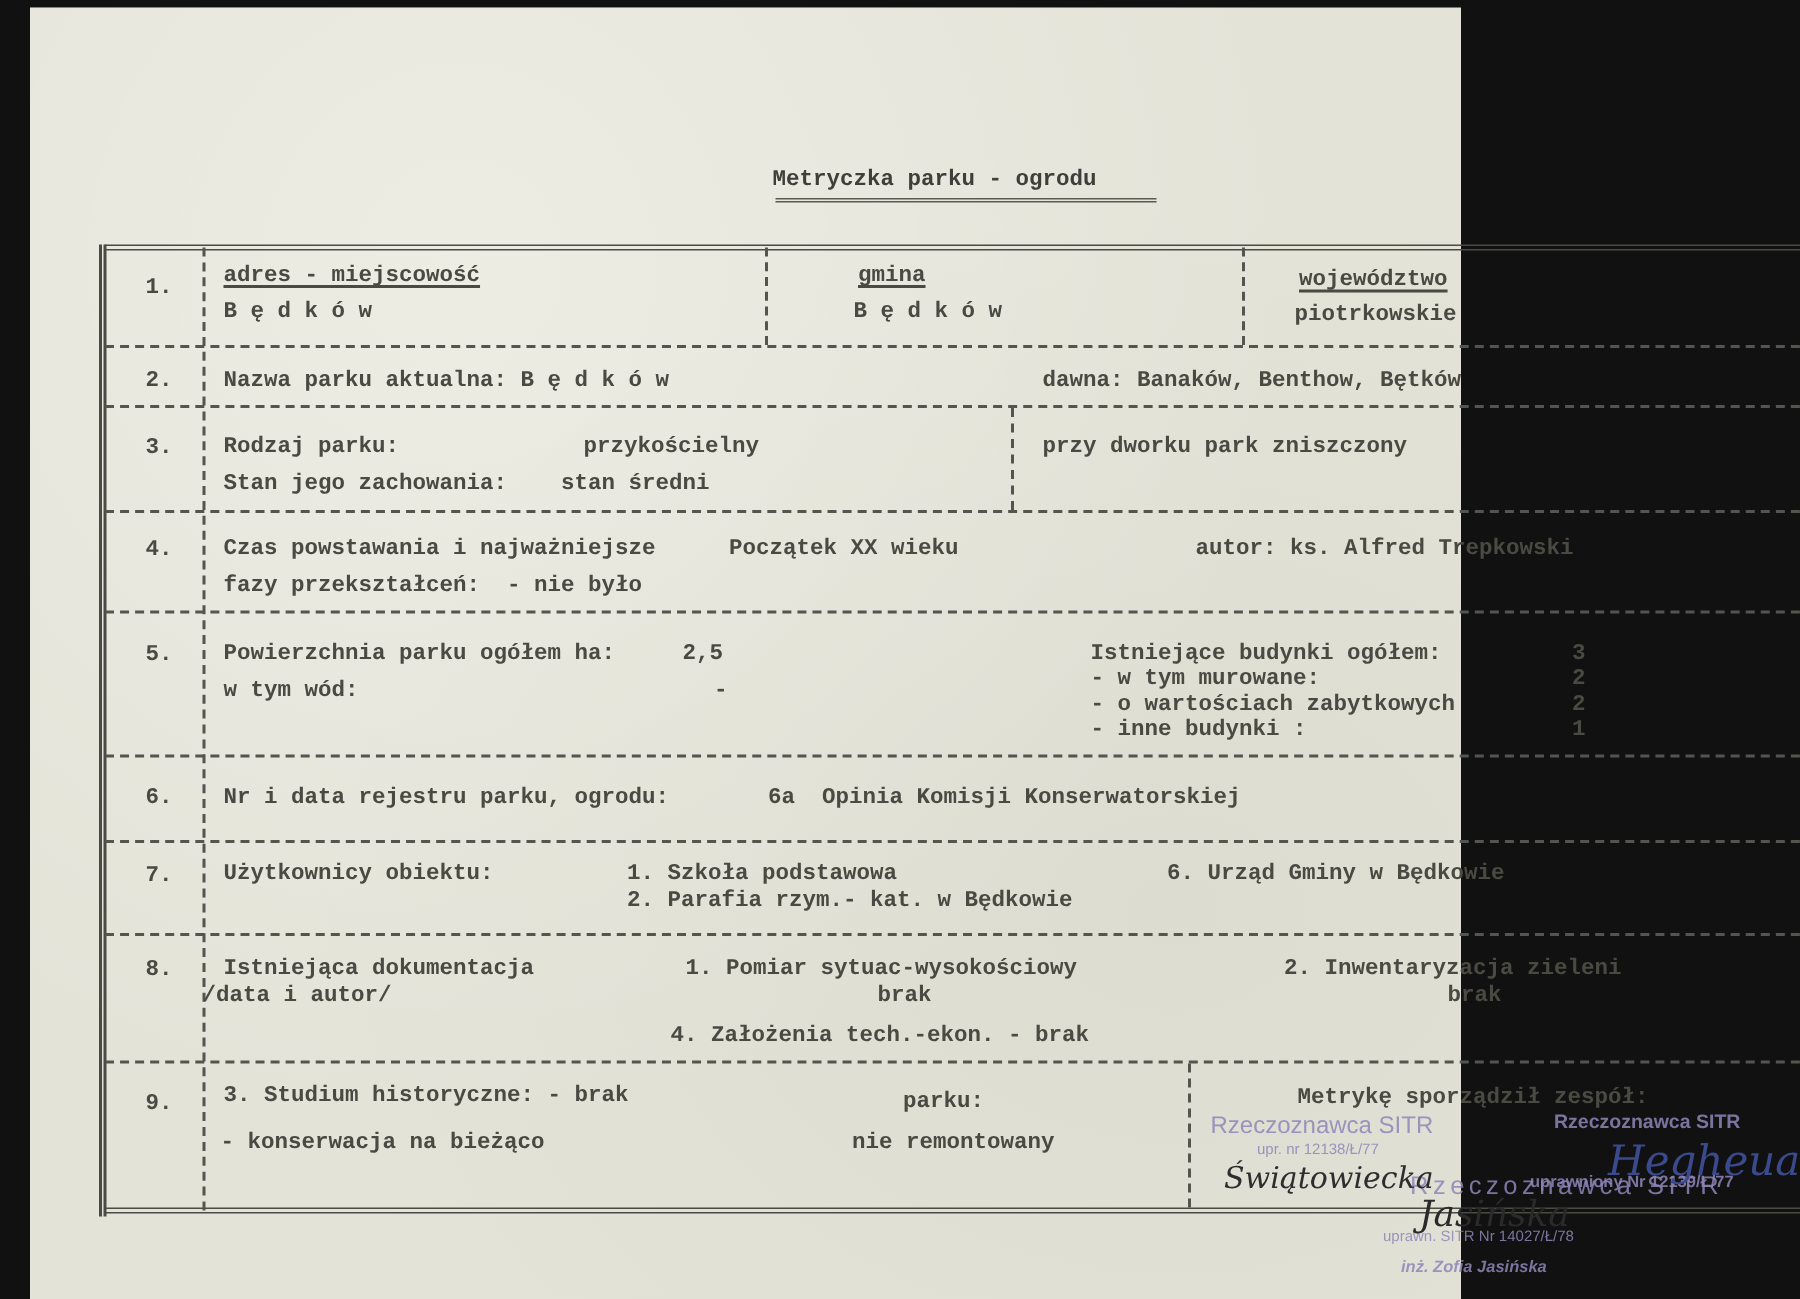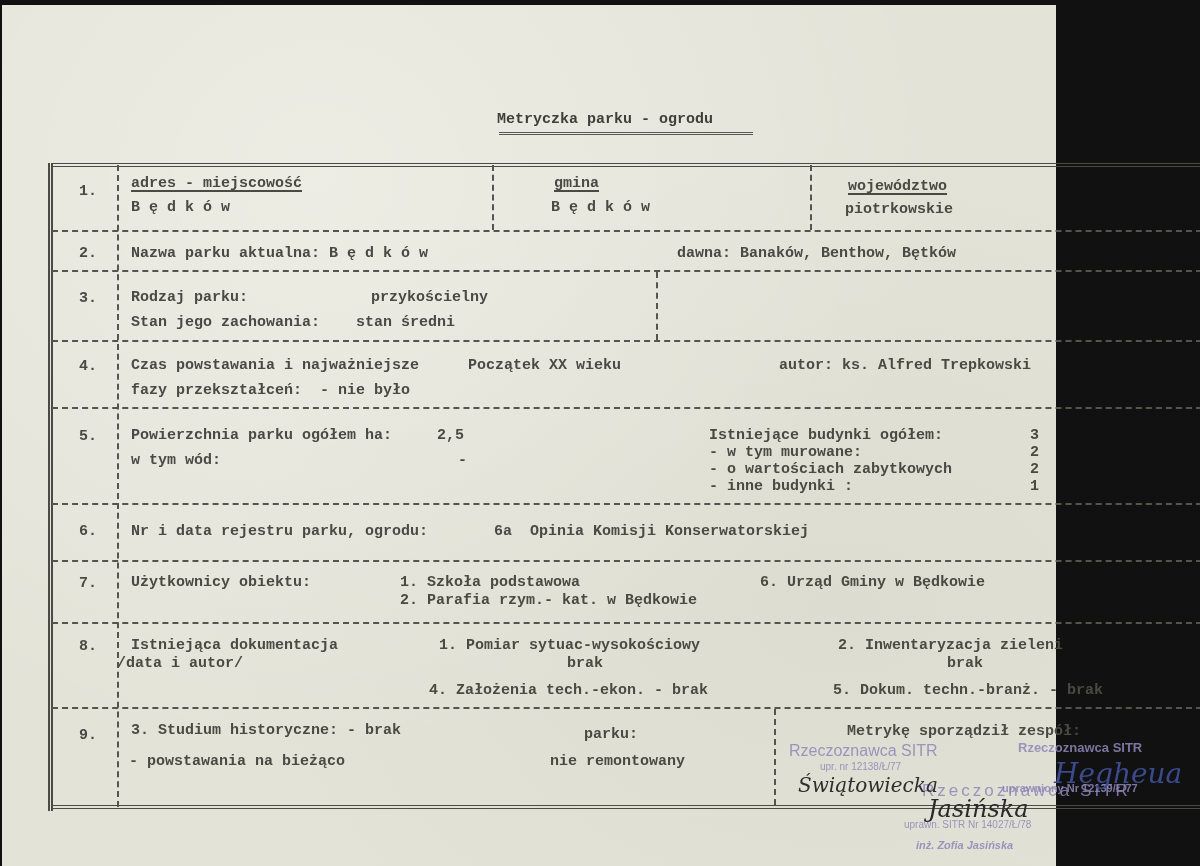--- a/index.html
+++ b/index.html
@@ -3,21 +3,21 @@
 <meta charset="utf-8">
 <style>
   html, body { margin: 0; padding: 0; }
   body {
     width: 1200px; height: 866px; overflow: hidden;
     background: #111;
     font-family: "Liberation Mono", "DejaVu Sans Mono", monospace;
     color: #3c3c36;
   }
   .paper {
-    position: absolute; left: 2px; top: 5px; width: 1054px; height: 861px;
+    position: absolute; left: 20px; top: 5px; width: 954px; height: 861px;
     background: #e4e3d8;
     background-image:
       radial-gradient(ellipse at 30% 20%, rgba(255,255,250,0.35), transparent 60%),
       radial-gradient(ellipse at 80% 70%, rgba(200,200,185,0.25), transparent 55%);
   }
   .t { position: absolute; font-size: 15px; line-height: 18px; white-space: pre; font-weight: bold; color: #4a4a43; }
   .title { left: 495px; top: 106px; font-size: 15px; color: #3f3f39; }
   .title-rule { position: absolute; left: 497px; top: 127px; width: 254px; border-top: 3px double #5a5a52; }
   .u { text-decoration: underline; text-decoration-thickness: 2px; text-underline-offset: 3px; }
   
@@ -66,20 +66,21 @@
 
   <div class="num" style="left:66px; top:240px;">2.</div>
   <div class="t" style="left:675px; top:240px;">dawna: Banaków, Benthow, Bętków</div>
   <div class="t" style="left:129px; top:240px;">Nazwa parku aktualna: B ę d k ó w</div>
 
   <div class="num" style="left:66px; top:285px;">3.</div>
   <div class="t" style="left:129px; top:284px;">Rodzaj parku:</div>
   <div class="t" style="left:369px; top:284px;">przykościelny</div>
   <div class="t" style="left:129px; top:309px;">Stan jego zachowania:</div>
   <div class="t" style="left:354px; top:309px;">stan średni</div>
+  <div class="t" style="left:675px; top:284px;">przy dworku park zniszczony</div>
 
   <div class="num" style="left:66px; top:353px;">4.</div>
   <div class="t" style="left:129px; top:352px;">Czas powstawania i najważniejsze</div>
   <div class="t" style="left:466px; top:352px;">Początek XX wieku</div>
   <div class="t" style="left:777px; top:352px;">autor: ks. Alfred Trepkowski</div>
   <div class="t" style="left:129px; top:377px;">fazy przekształceń:  - nie było</div>
 
   <div class="num" style="left:66px; top:423px;">5.</div>
   <div class="t" style="left:129px; top:422px;">Powierzchnia parku ogółem ha:</div>
   <div class="t" style="left:435px; top:422px;">2,5</div>
@@ -106,24 +107,23 @@
 
   <div class="num" style="left:66px; top:633px;">8.</div>
   <div class="t" style="left:129px; top:632px;">Istniejąca dokumentacja</div>
   <div class="t" style="left:115px; top:650px;">/data i autor/</div>
   <div class="t" style="left:437px; top:632px;">1. Pomiar sytuac-wysokościowy</div>
   <div class="t" style="left:565px; top:650px;">brak</div>
   <div class="t" style="left:836px; top:632px;">2. Inwentaryzacja zieleni</div>
   <div class="t" style="left:945px; top:650px;">brak</div>
   <div class="t" style="left:129px; top:677px;margin-top:40px;">3. Studium historyczne: - brak</div>
   <div class="t" style="left:427px; top:677px;">4. Założenia tech.-ekon. - brak</div>
-  <div class="t" style="left:831px; top:677px;">5. Dokum. techn.-branż. - brak</div>
 
   <div class="num" style="left:66px; top:722px;">9.</div>
-  <div class="t" style="left:127px; top:748px;">- powstawania na bieżąco</div>
+  <div class="t" style="left:127px; top:748px;">- konserwacja na bieżąco</div>
   <div class="t" style="left:582px; top:721px;">parku:</div>
   <div class="t" style="left:548px; top:748px;">nie remontowany</div>
   <div class="t" style="left:845px; top:718px;">Metrykę sporządził zespół:</div>
 
   <div class="stamp" style="left:787px; top:737px; font-size:16px;">Rzeczoznawca SITR</div>
   <div class="stamp" style="left:818px; top:756px; font-size:10px;">upr. nr 12138/Ł/77</div>
   <div class="stamp" style="left:1016px; top:735px; font-size:13px; font-weight:bold;">Rzeczoznawca SITR</div>
   <div class="stamp" style="left:1000px; top:753px; font-size:11px; font-weight:bold;margin-top:24px;">uprawniony Nr 12139/Ł/77</div>
   <div class="stamp" style="left:920px; top:776px; font-size:17px; letter-spacing:3px;">Rzeczoznawca SITR</div>
   <div class="stamp" style="left:902px; top:814px; font-size:10px; font-weight:normal;">uprawn. SITR Nr 14027/Ł/78</div>

